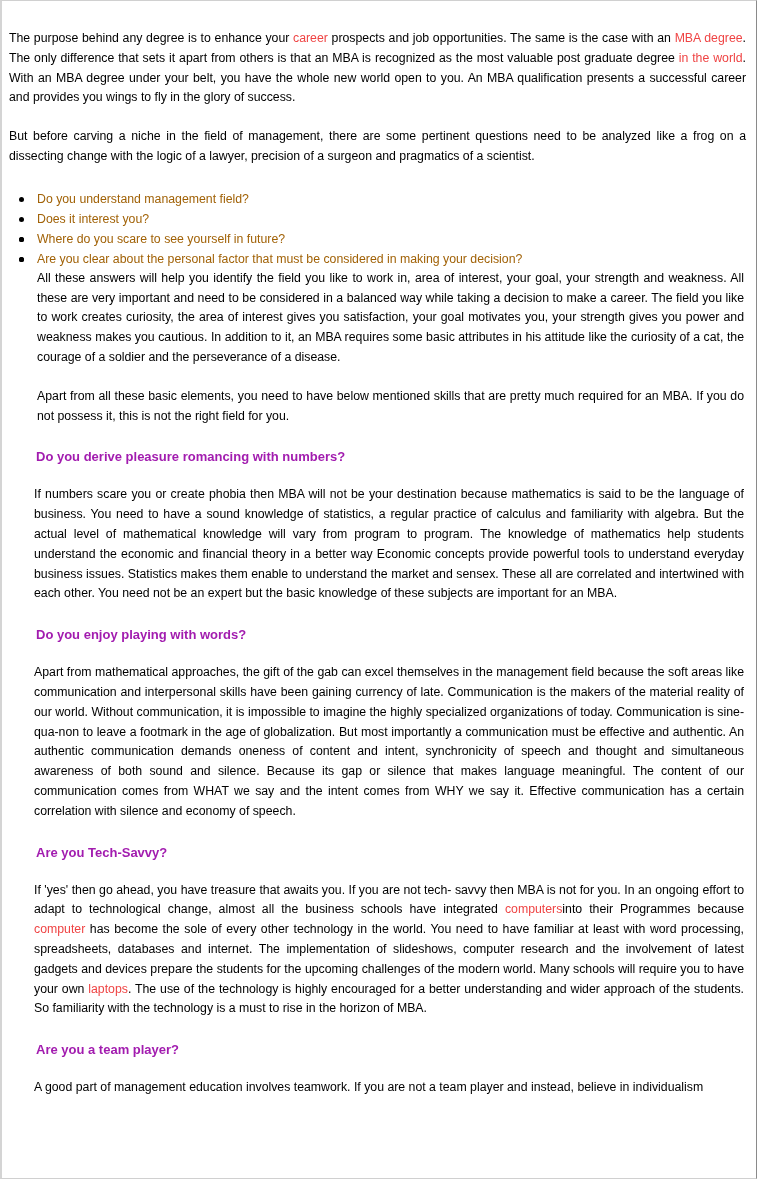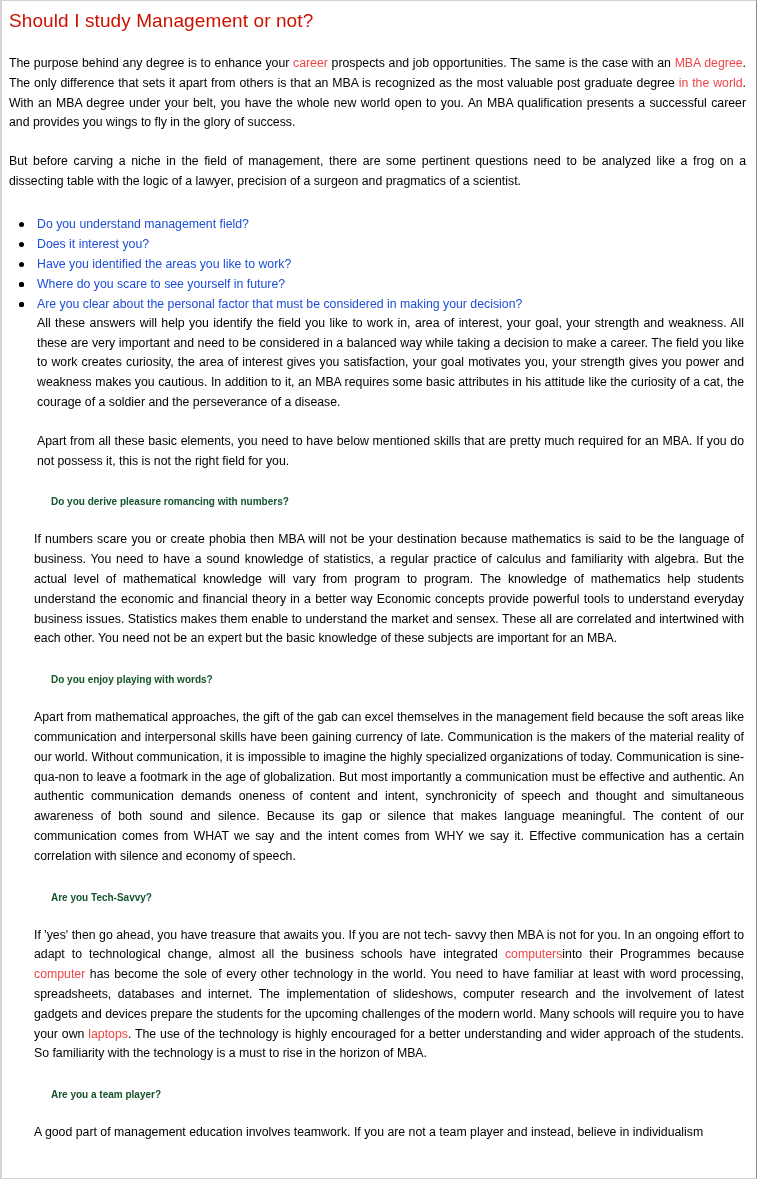--- a/index.html
+++ b/index.html
@@ -51,40 +51,40 @@
   ul.q-list {
     list-style: none;
     margin: 0;
     padding: 0;
   }
   ul.q-list li {
     position: relative;
     padding-left: 30px;
     font-size: 12.3px;
     line-height: 20px;
-    color: #1d4ed8;
+    color: #a16207;
   }
   ul.q-list li .bullet {
     position: absolute;
     left: 12px;
     top: 8px;
     width: 5px;
     height: 5px;
     background: #000;
     border-radius: 50%;
   }
   .indented {
     margin-left: 30px;
     padding-right: 4px;
   }
   h2.sub {
-    font-size: 10px;
+    font-size: 13px;
     font-weight: bold;
-    color: #14532d;
-    margin: 0 0 0 44px;
+    color: #a21caf;
+    margin: 0 0 0 29px;
     line-height: 18px;
   }
   .sec-body {
     margin-left: 27px;
     padding-right: 4px;
   }
   a.lnk, .lnk {
     color: #ef4444;
     text-decoration: none;
   }
@@ -92,40 +92,38 @@
     overflow: hidden;
     max-height: 16px;
   }
 </style>
 </head>
 <body>
 
 <div class="page">
   <div class="inner">
 
-    <h1 class="doc-title">Should I study Management or not?</h1>
 
     <div class="gap-lg"></div>
 
     <div class="para-block">
       <p class="body"><span>The purpose behind any degree is to enhance your </span><a class="lnk" href="#">career</a><span> prospects and job opportunities. The same is the case with an </span><a class="lnk" href="#">MBA degree</a><span>. The only difference that sets it apart from others is that an MBA is recognized as the most valuable post graduate degree </span><a class="lnk" href="#">in the world</a><span>. With an MBA degree under your belt, you have the whole new world open to you. An MBA qualification presents a successful career and provides you wings to fly in the glory of success.</span></p>
     </div>
 
     <div class="gap-md"></div>
 
     <div class="para-block">
-      <p class="body">But before carving a niche in the field of management, there are some pertinent questions need to be analyzed like a frog on a dissecting table with the logic of a lawyer, precision of a surgeon and pragmatics of a scientist.</p>
+      <p class="body">But before carving a niche in the field of management, there are some pertinent questions need to be analyzed like a frog on a dissecting change with the logic of a lawyer, precision of a surgeon and pragmatics of a scientist.</p>
     </div>
 
     <div class="gap-lg"></div>
 
     <ul class="q-list">
       <li><span class="bullet"></span><span>Do you understand management field?</span></li>
       <li><span class="bullet"></span><span>Does it interest you?</span></li>
-      <li><span class="bullet"></span><span>Have you identified the areas you like to work?</span></li>
       <li><span class="bullet"></span></li>
       <li><span class="bullet"></span><span>Where do you scare to see yourself in future?</span></li>
       <li><span class="bullet"></span></li>
       <li><span class="bullet"></span><span>Are you clear about the personal factor that must be considered in making your decision?</span></li>
     </ul>
 
     <div class="indented">
       <p class="body">All these answers will help you identify the field you like to work in, area of interest, your goal, your strength and weakness. All these are very important and need to be considered in a balanced way while taking a decision to make a career. The field you like to work creates curiosity, the area of interest gives you satisfaction, your goal motivates you, your strength gives you power and weakness makes you cautious. In addition to it, an MBA requires some basic attributes in his attitude like the curiosity of a cat, the courage of a soldier and the perseverance of a disease.</p>
     </div>
 

